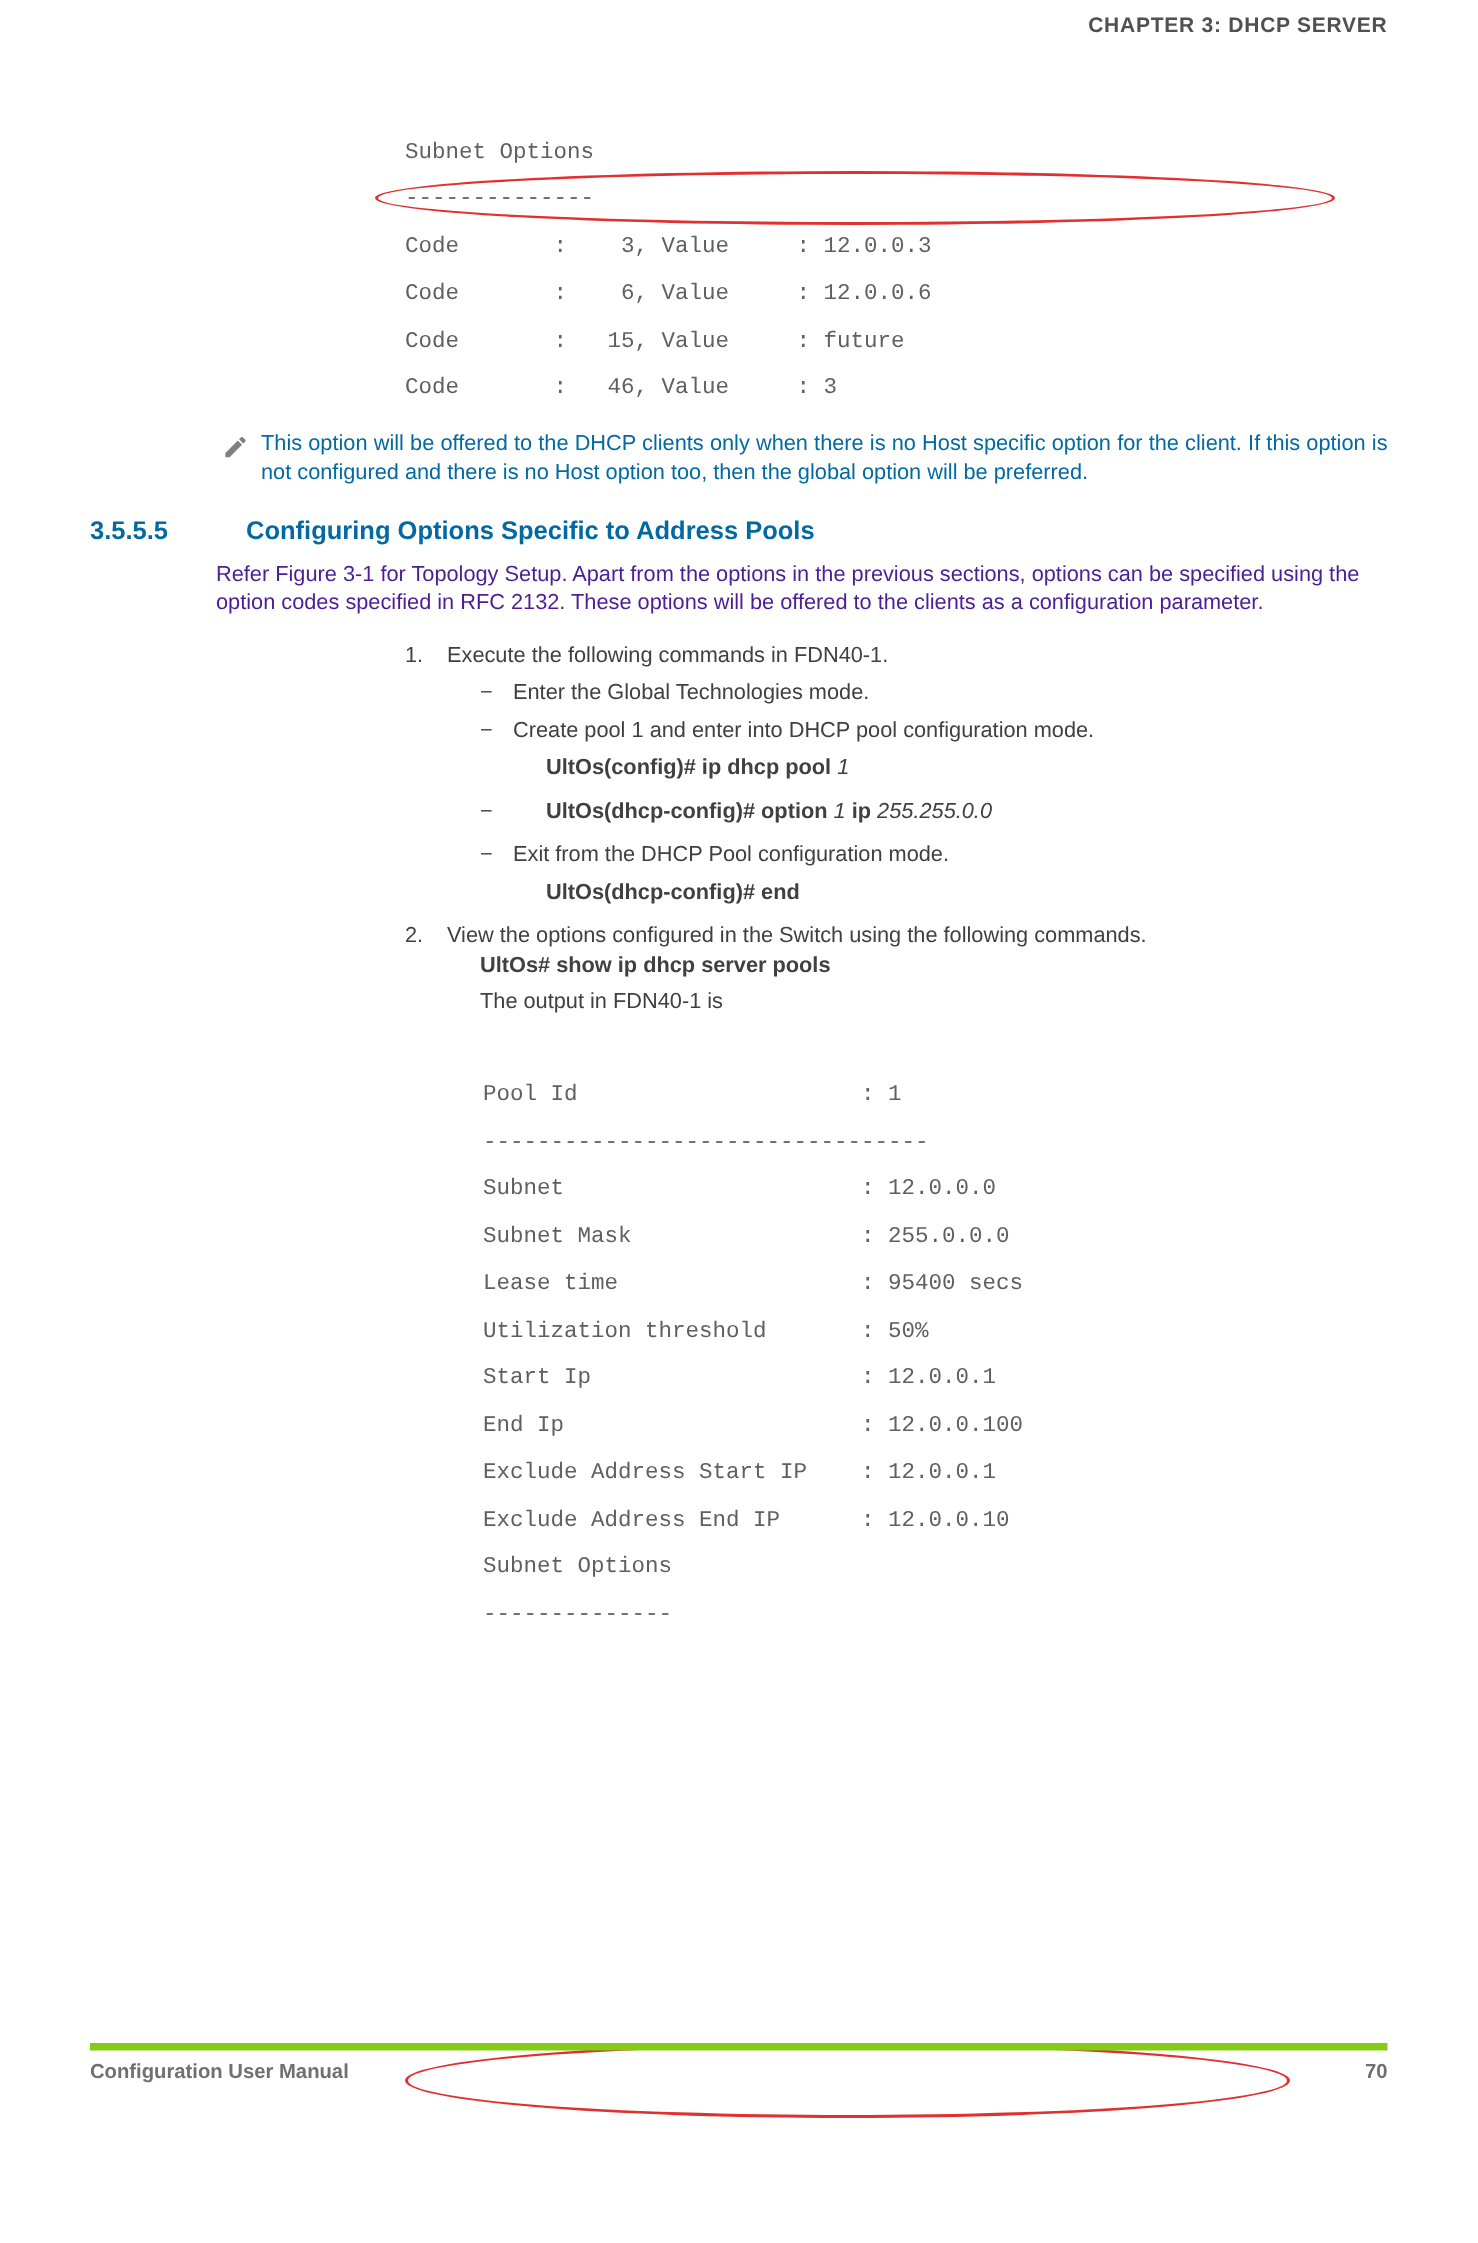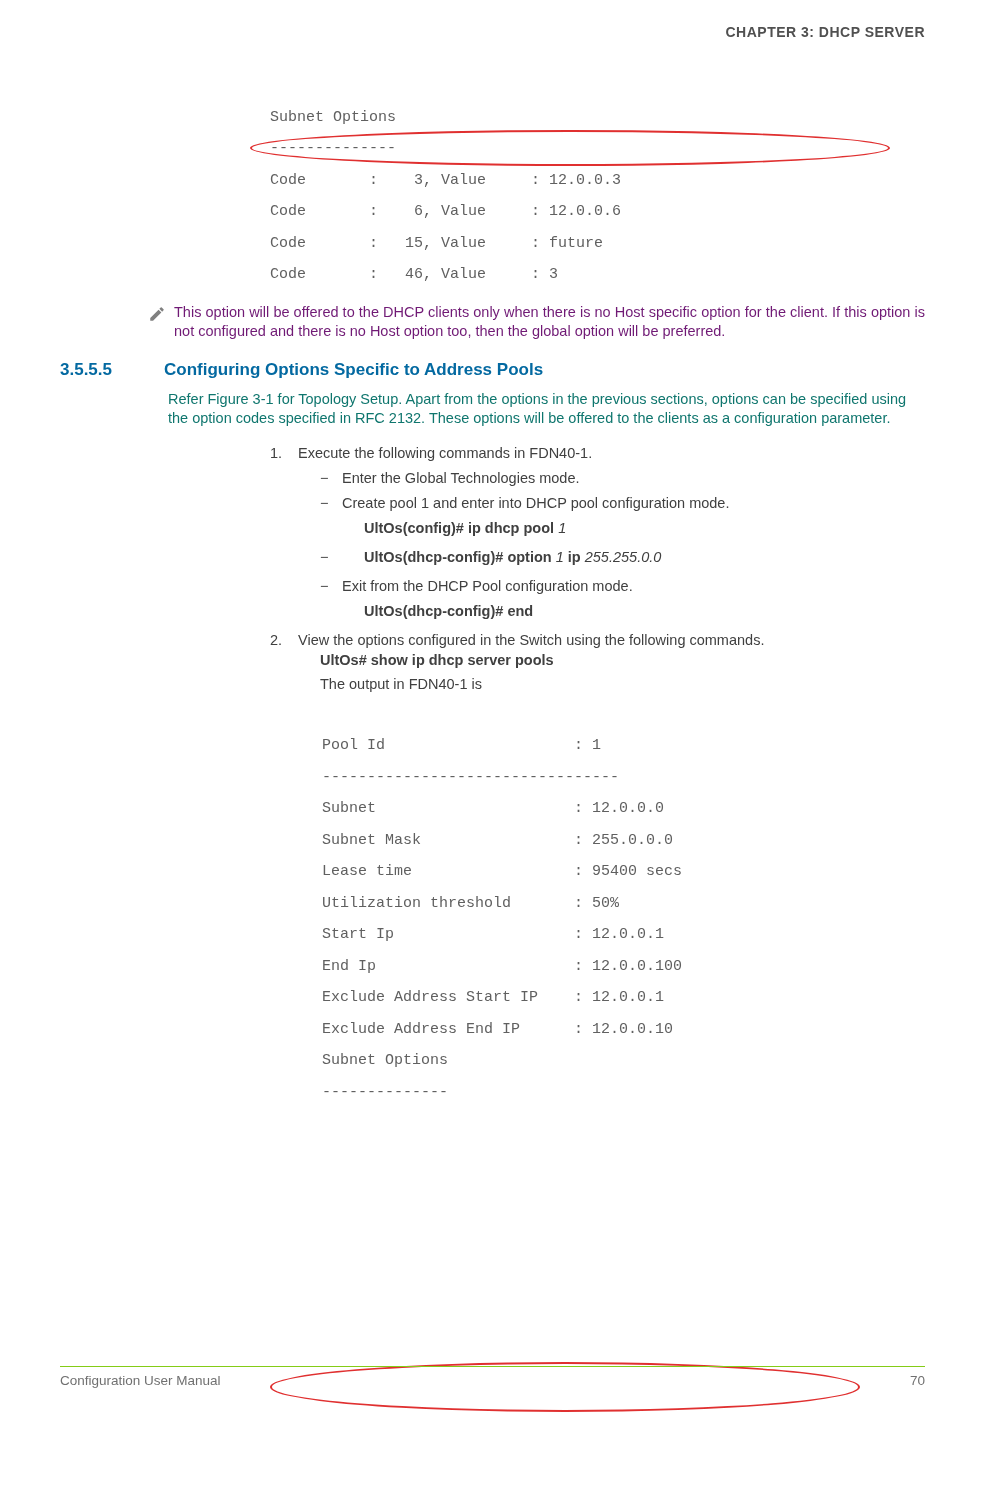--- a/index.html
+++ b/index.html
@@ -5,21 +5,21 @@
   body {
     font-family: Arial, Helvetica, sans-serif;
     font-size: 14.5px;
     color: #404040;
     margin: 0;
     padding: 0;
     background: #fff;
     width: 985px;
   }
   .page {
-    padding: 24px 60px 40px 60px;
+    padding: 8px 60px 40px 60px;
     position: relative;
     min-height: 1420px;
     box-sizing: border-box;
   }
   .header-right {
     text-align: right;
     font-weight: bold;
     font-size: 14px;
     color: #505050;
     letter-spacing: 0.5px;
@@ -54,40 +54,40 @@
     flex-shrink: 0;
     margin-right: 8px;
     margin-top: 2px;
   }
   .note-icon svg {
     width: 18px;
     height: 18px;
   }
   .note-text {
     text-align: justify;
-    color: #701a75;
+    color: #0369a1;
     line-height: 1.35;
   }
   .section-heading {
     margin: 14px 0 10px 0;
     color: #0369a1;
   }
   .sec-num {
     font-size: 17px;
     font-weight: bold;
     display: inline-block;
     width: 100px;
   }
   .sec-title {
     font-size: 17px;
     font-weight: bold;
   }
   .body-para {
-    margin-left: 108px;
-    color: #0f766e;
+    margin-left: 84px;
+    color: #4c1d95;
     line-height: 1.35;
     margin-bottom: 6px;
   }
   .numlist {
     margin-left: 210px;
     padding-left: 0;
     list-style: none;
     counter-reset: item;
   }
   .numlist > li {
@@ -137,25 +137,25 @@
     line-height: 2.1;
     margin-left: 24px;
     white-space: pre;
     position: relative;
   }
   .footer {
     position: absolute;
     bottom: 32px;
     left: 60px;
     right: 60px;
-    border-top: 1px solid #84cc16;
+    border-top: 5px solid #84cc16;
     padding-top: 6px;
     font-size: 13.5px;
     color: #707070;
-    font-weight: normal;
+    font-weight: bold;
   }
   .footer .pg {
     float: right;
   }
   .red-ellipse-bottom {
     position: absolute;
     border: 2.5px solid #e03030;
     border-radius: 50%;
     pointer-events: none;
     box-sizing: border-box;

